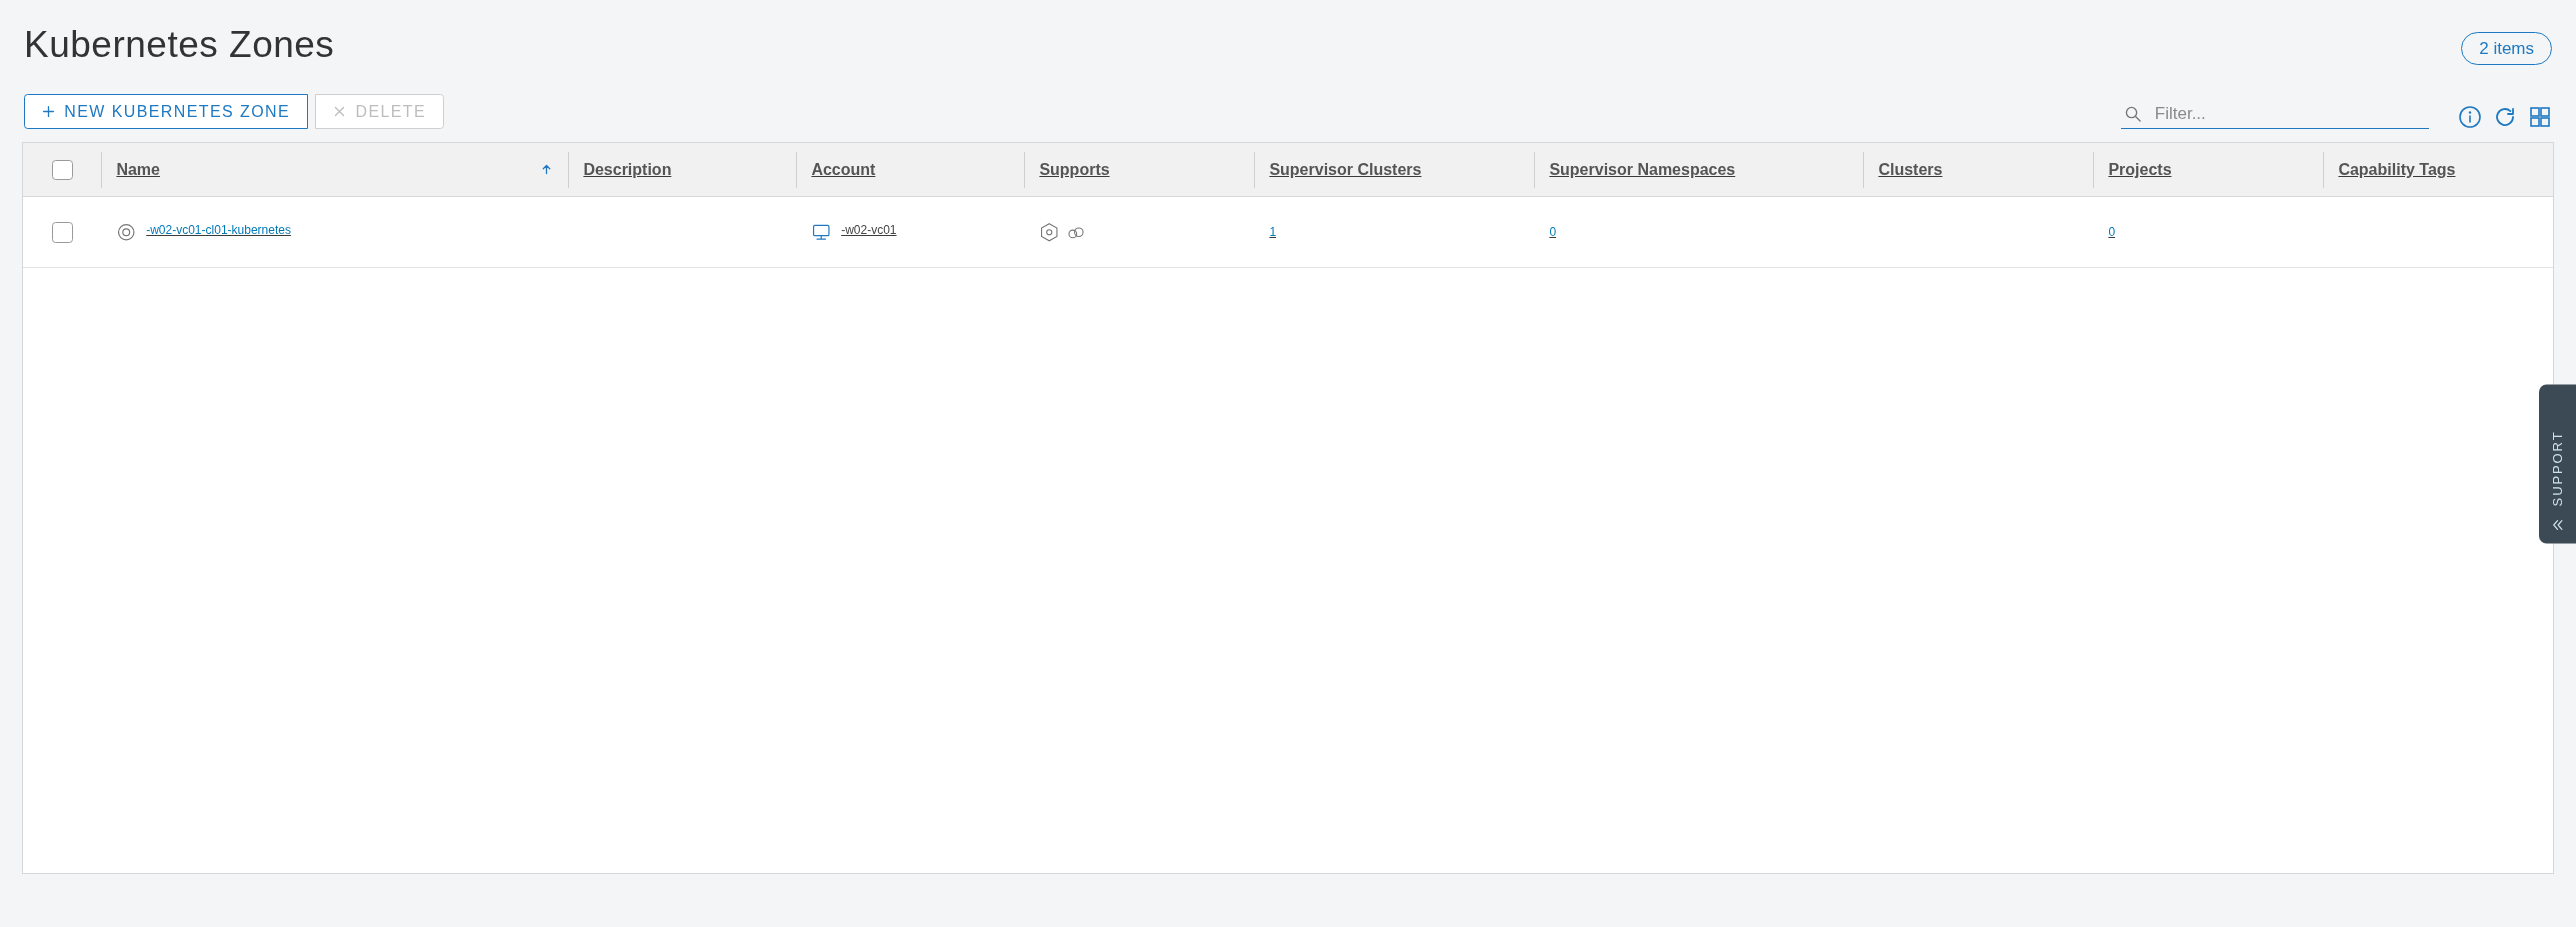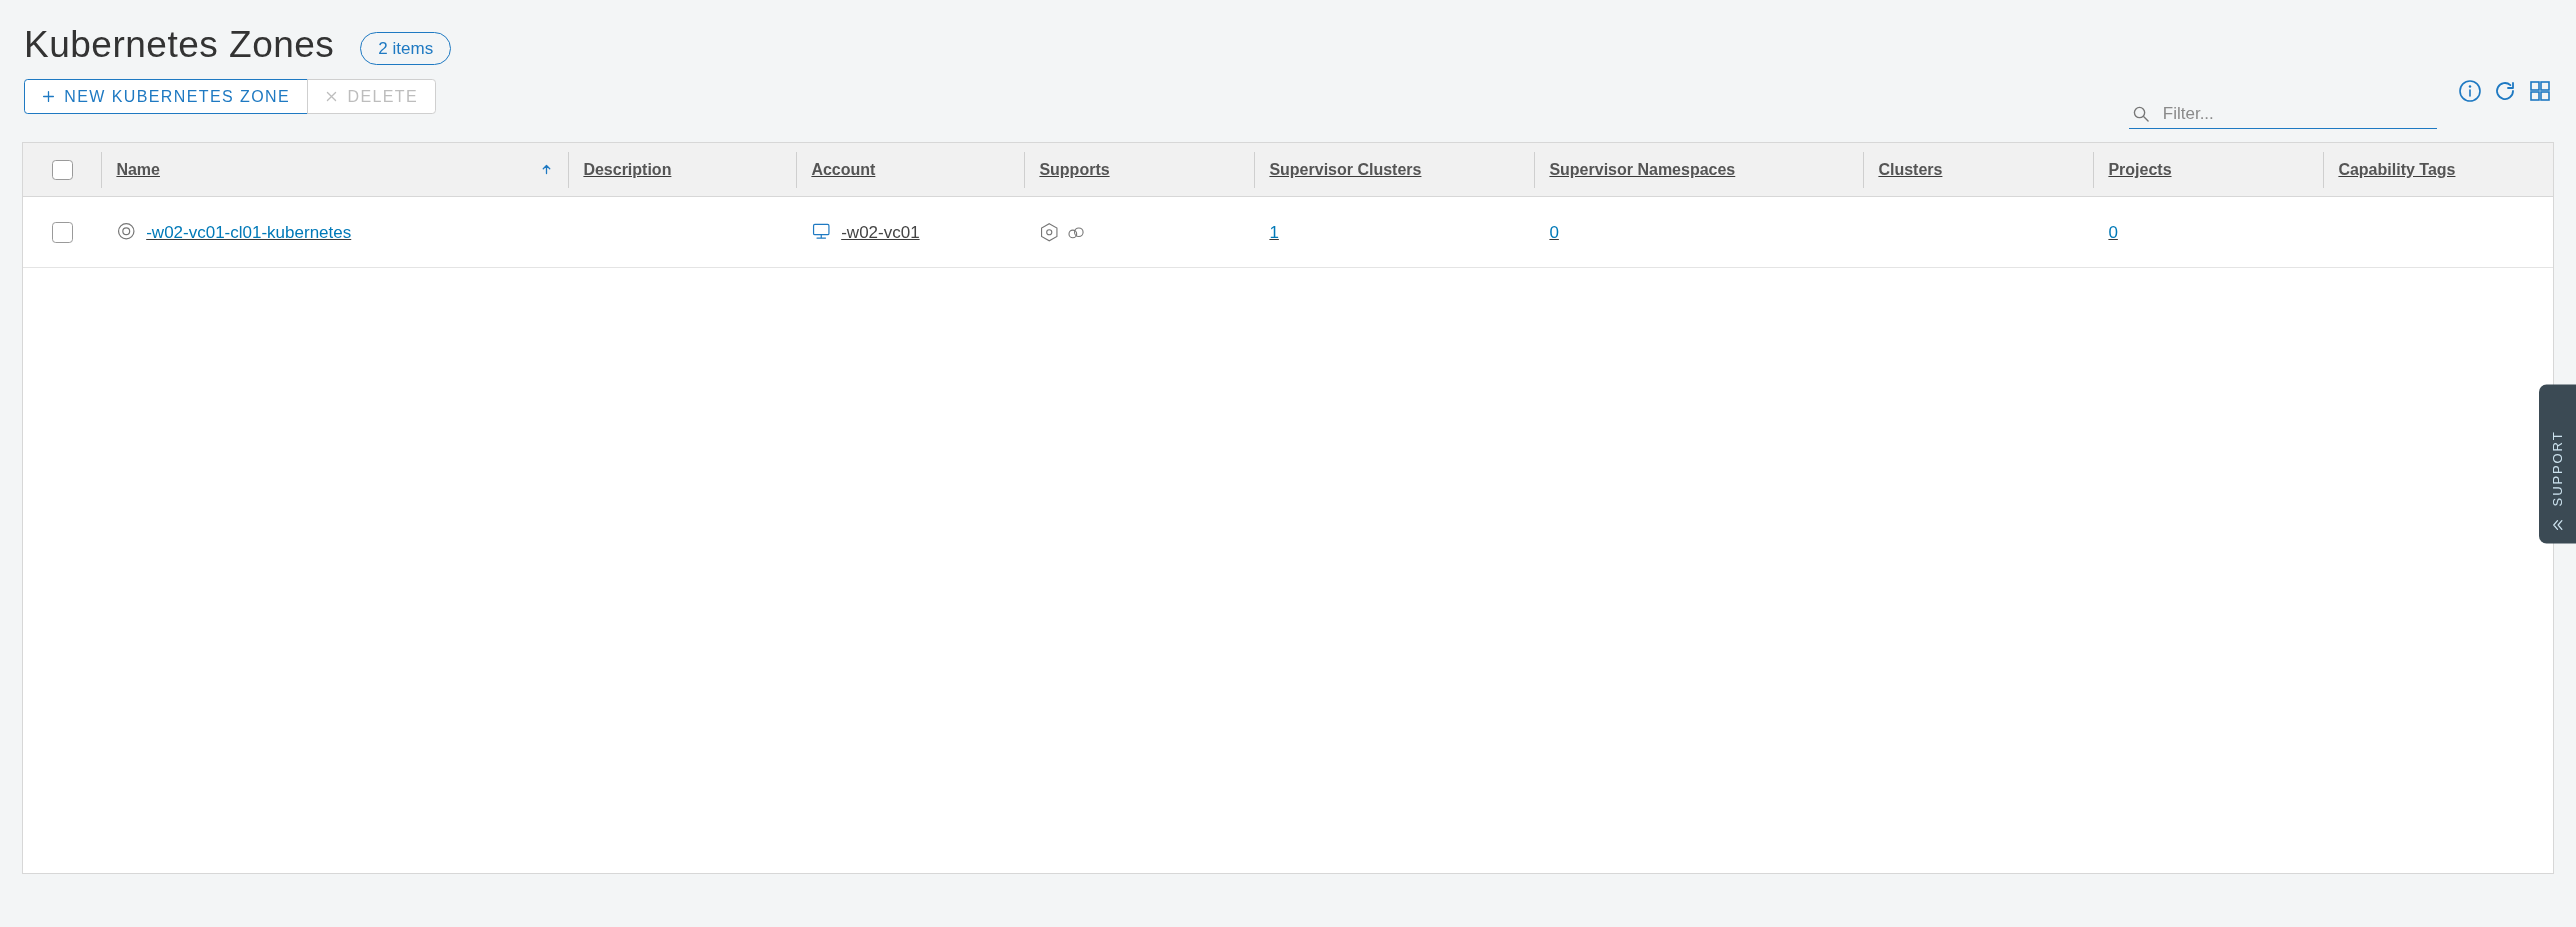--- a/index.html
+++ b/index.html
@@ -31,21 +31,22 @@
     height: 928px;
     transform-origin: top left;
     position: relative;
   }
 
   
   .page-header {
     padding: 24px 24px 7.5px 24px;
     display: flex;
     align-items: center;
-    gap: 26px;
+    gap: 35px;
+    justify-content: space-between;
   }
   .page-title {
     font-size: 37px;
     font-weight: 400;
     letter-spacing: 0.5px;
     margin: 0;
     color: #333;
   }
   .pill {
     display: inline-flex;
@@ -56,23 +57,23 @@
     color: var(--blue);
     font-size: 17px;
     line-height: 1.6;
     position: relative;
     top: 3.7px;
   }
 
   
   .toolbar-row {
     display: flex;
-    align-items: flex-start;
+    align-items: flex-end;
     padding: 5.6px 24px 13px 24px;
-    gap: 0;
+    gap: 8px;
   }
   .btn {
     display: inline-flex;
     align-items: center;
     gap: 9.3px;
     border: 0.9px solid var(--blue);
     color: var(--blue);
     padding: 7.5px 17px;
     font-size: 16px;
     letter-spacing: 1.4px;
@@ -162,21 +163,21 @@
   .th .sort {
     margin-left:auto;
     color: var(--blue);
     width:13px; height:13px;
   }
 
   
   .trow {
     min-height: 71px;
     border-bottom: 0.9px solid var(--border-light);
-    font-size: 17px;
+    font-size: 12px;
   }
   .td {
     padding: 13px 15px;
     display: flex;
     align-items: flex-start;
     gap: 9.3px;
     color: #444;
     line-height: 1.4;
   }
   .td .link { color: var(--blue-link); cursor: pointer; }

